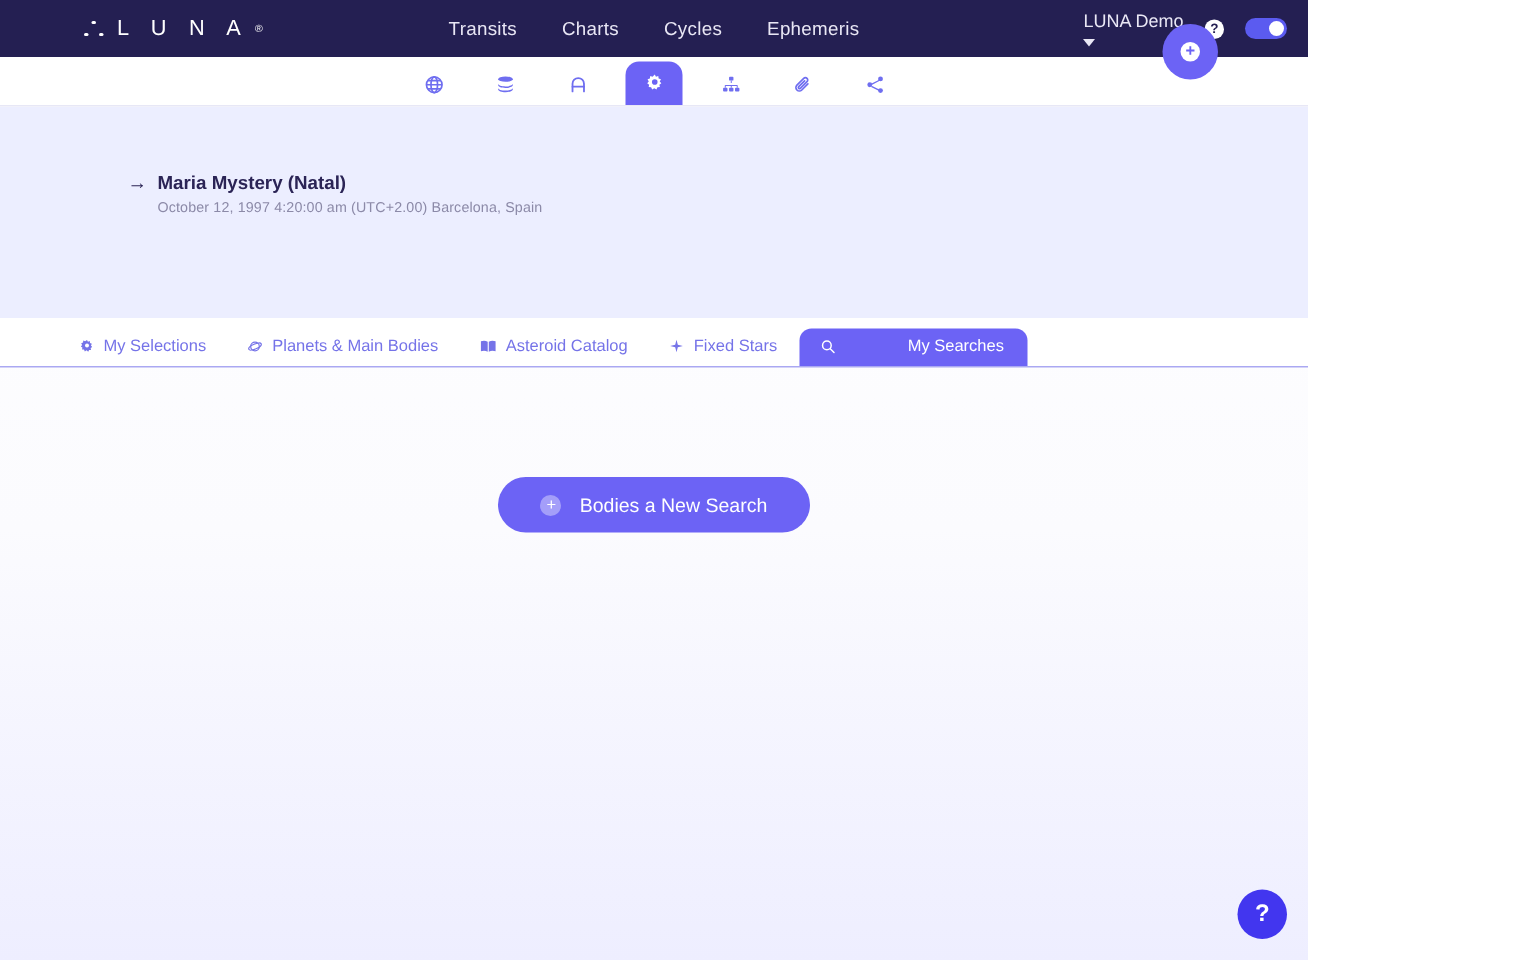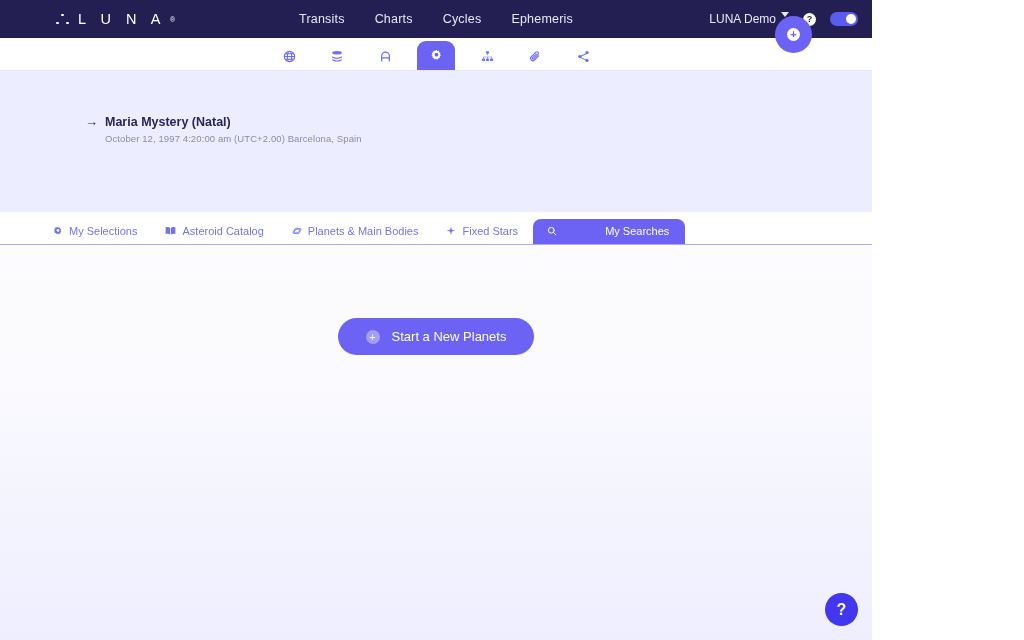--- a/index.html
+++ b/index.html
@@ -74,20 +74,21 @@
     display: flex;
     align-items: center;
     gap: 14px;
   }
   .nav-user {
     color: #e9e7f5;
     font-size: 12px;
     display: flex;
     align-items: flex-start;
     gap: 5px;
+    flex-direction: column;
   }
   .caret {
     width: 0; height: 0;
     border-left: 4px solid transparent;
     border-right: 4px solid transparent;
     border-top: 5px solid #e9e7f5;
   }
   .help-circle {
     width: 13px; height: 13px;
     border-radius: 50%;
@@ -399,32 +400,32 @@
 
   <div class="tabbar">
     <button class="tab">
       <svg width="10" height="10" viewBox="0 0 16 16" fill="currentColor">
         <path d="M8 1l1 1.8 2-.6.2 2.1 2 .7-1 1.8 1.4 1.6-1.7 1.2.4 2-2.1.2-.9 1.9L7.5 12l-1.8 1.2-.9-1.9-2.1-.2.4-2L1.4 7.9 2.8 6.3l-1-1.8 2-.7.2-2.1 2 .6z"></path>
         <circle cx="8" cy="7" r="2.1" fill="#ffffff"></circle>
       </svg>
       <span>My Selections</span>
     </button>
     <button class="tab">
+      <svg width="10" height="10" viewBox="0 0 16 16" fill="none" stroke="currentColor" stroke-width="1.3">
+        <circle cx="8" cy="8" r="4.6"></circle>
+        <ellipse cx="8" cy="8" rx="7.2" ry="2.6" transform="rotate(-24 8 8)"></ellipse>
+      </svg>
+      <span>Planets &amp; Main Bodies</span>
+    </button>
+    <button class="tab">
       <svg width="11" height="10" viewBox="0 0 18 16" fill="currentColor">
         <path d="M1 2.3c2.3-1 5-1 7.4.4v11c-2.4-1.4-5.1-1.4-7.4-.4z"></path>
         <path d="M17 2.3c-2.3-1-5-1-7.4.4v11c2.4-1.4 5.1-1.4 7.4-.4z"></path>
       </svg>
       <span>Asteroid Catalog</span>
-    </button>
-    <button class="tab">
-      <svg width="10" height="10" viewBox="0 0 16 16" fill="none" stroke="currentColor" stroke-width="1.3">
-        <circle cx="8" cy="8" r="4.6"></circle>
-        <ellipse cx="8" cy="8" rx="7.2" ry="2.6" transform="rotate(-24 8 8)"></ellipse>
-      </svg>
-      <span>Planets &amp; Main Bodies</span>
     </button>
     <button class="tab">
       <svg width="10" height="10" viewBox="0 0 16 16" fill="currentColor">
         <path d="M8 .8l1.4 5.3L14.8 7.5l-5.4 1.4L8 14.2 6.6 8.9 1.2 7.5l5.4-1.4z"></path>
       </svg>
       <span>Fixed Stars</span>
     </button>
     <button class="tab active">
       <svg width="10" height="10" viewBox="0 0 16 16" fill="none" stroke="currentColor" stroke-width="1.6" stroke-linecap="round">
         <circle cx="6.8" cy="6.8" r="4.6"></circle>
@@ -433,19 +434,19 @@
       <span>My Searches</span>
     </button>
   </div>
 
   <div class="content">
 
 
     <div class="cta-wrap">
       <button class="cta">
         <span class="plus-circle">+</span>
-        <span>Start a New Planets</span>
+        <span>Bodies a New Search</span>
       </button>
     </div>
   </div>
 
   <button class="fab-help">?</button>
 </div>
 
 </body></html>

